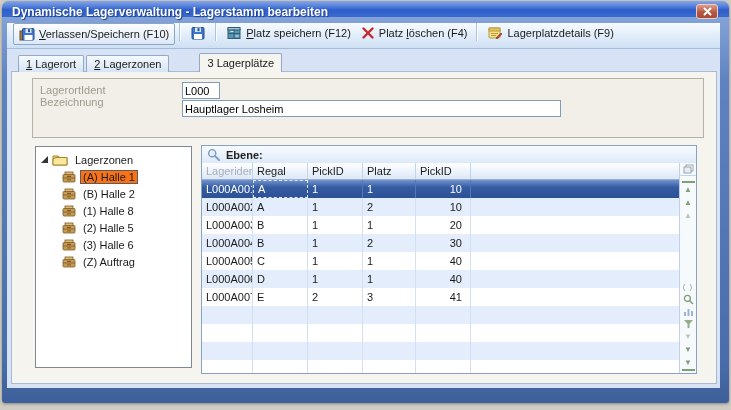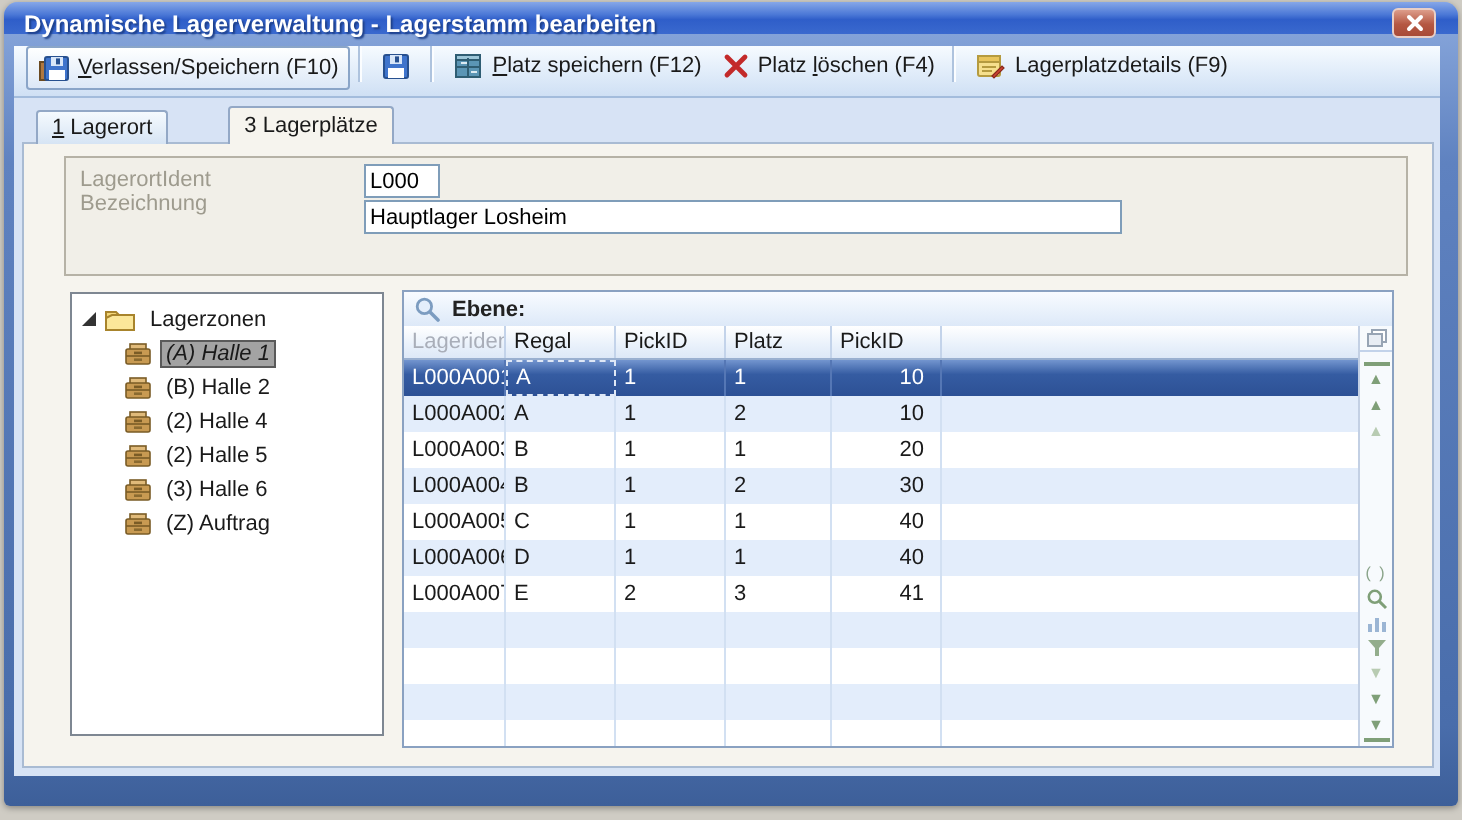--- a/index.html
+++ b/index.html
@@ -43,21 +43,21 @@
   .form-label{position:absolute;color:#9e9b8e;z-index:8;}
   .form-input{position:absolute;height:15px;border:1px solid #7f9db9;background:#fff;color:#000;
               font-family:"Liberation Sans",sans-serif;font-size:11px;padding:0 2px;z-index:8;box-sizing:content-box;}
   
   .tree-panel{position:absolute;left:35px;top:146px;width:157px;height:222px;background:#fff;
               border:1px solid #7e8792;box-sizing:border-box;z-index:7;padding-top:4px;overflow:hidden;}
   .tree-row{display:flex;align-items:center;height:17px;padding-left:5px;cursor:pointer;white-space:nowrap;}
   .tree-item{display:flex;align-items:center;height:17px;padding-left:26px;cursor:pointer;white-space:nowrap;}
   .expander{width:0;height:0;border-right:7px solid #333;border-top:7px solid transparent;margin-right:4px;}
   .tree-label{padding:0 2px;border:1px solid transparent;}
-  .tree-item.selected .tree-label{border:1px solid #5a5a5a;background:#a3a3a3;font-style:italic;}
+  .tree-item.selected .tree-label{border:1px solid #5a5a5a;background:#f97316;}
   .bin-ico,.folder-ico{margin-right:4px;flex:0 0 auto;}
   
   .grid-panel{position:absolute;left:201px;top:145px;width:496px;height:229px;background:#fff;
               border:1px solid #8aa1c1;box-sizing:border-box;z-index:7;overflow:hidden;}
   .filter-row{height:17px;display:flex;align-items:center;border-bottom:1px solid #c3d3ea;
               background:linear-gradient(180deg,#f8fbff 0%,#dde9f8 100%);}
   .filter-ico{margin:0 6px 0 5px;}
   .filter-label{font-weight:bold;color:#222;}
   .grid-main{position:absolute;left:0;top:17px;right:0;bottom:0;display:flex;}
   .grid-cols{flex:1;overflow:hidden;}
@@ -154,20 +154,21 @@
         <rect x="4" y="8" width="7" height="1" fill="#b59b3f"></rect>
         <rect x="4" y="10" width="5" height="1" fill="#b59b3f"></rect>
         <path d="M9 13 L14 8 L15 9 L10 14 Z" fill="#cc4433" stroke="#88281c" stroke-width="0.6"></path>
       </svg>
       <span><span>Lagerplatzdetails (F9)</span></span>
     </div>
   </div>
 
   <div class="tabs">
     <div class="tab"><span class="hot">1</span><span> Lagerort</span></div>
+    <div class="tab"><span class="hot">2</span><span> Lagerzonen</span></div>
     <div class="tab active"><span>3 Lagerplätze</span></div>
   </div>
   <div class="tabpage"></div>
 
   <div class="groupbox"></div>
   <span class="form-label" style="left:40px;top:84px;">LagerortIdent</span>
   <input class="form-input" style="left: 182px; top: 82px; width: 32px;" value="L000">
   <span class="form-label" style="left:40px;top:96px;">Bezeichnung</span>
   <input class="form-input" style="left: 182px; top: 100px; width: 373px;" value="Hauptlager Losheim">
 
@@ -202,21 +203,21 @@
           <span class="tree-label">(B) Halle 2</span>
         </div>
         <div class="tree-item">
           <svg class="bin-ico" width="14" height="12" viewBox="0 0 14 12">
             <rect x="3" y="1" width="8" height="3.5" fill="#e0ba7a" stroke="#7a5c26" stroke-width="0.8"></rect>
             <rect x="1" y="3.5" width="12" height="7.5" rx="1" fill="#c89a52" stroke="#7a5c26" stroke-width="0.8"></rect>
             <path d="M1 7 H13" stroke="#7a5c26" stroke-width="0.8"></path>
             <rect x="5" y="4.8" width="4" height="1.3" fill="#7a5c26"></rect>
             <rect x="5" y="8.2" width="4" height="1.3" fill="#8a6a30"></rect>
           </svg>
-          <span class="tree-label">(2) Halle 4</span>
+          <span class="tree-label">(1) Halle 8</span>
         </div>
         <div class="tree-item">
           <svg class="bin-ico" width="14" height="12" viewBox="0 0 14 12">
             <rect x="3" y="1" width="8" height="3.5" fill="#e0ba7a" stroke="#7a5c26" stroke-width="0.8"></rect>
             <rect x="1" y="3.5" width="12" height="7.5" rx="1" fill="#c89a52" stroke="#7a5c26" stroke-width="0.8"></rect>
             <path d="M1 7 H13" stroke="#7a5c26" stroke-width="0.8"></path>
             <rect x="5" y="4.8" width="4" height="1.3" fill="#7a5c26"></rect>
             <rect x="5" y="8.2" width="4" height="1.3" fill="#8a6a30"></rect>
           </svg>
           <span class="tree-label">(2) Halle 5</span>

